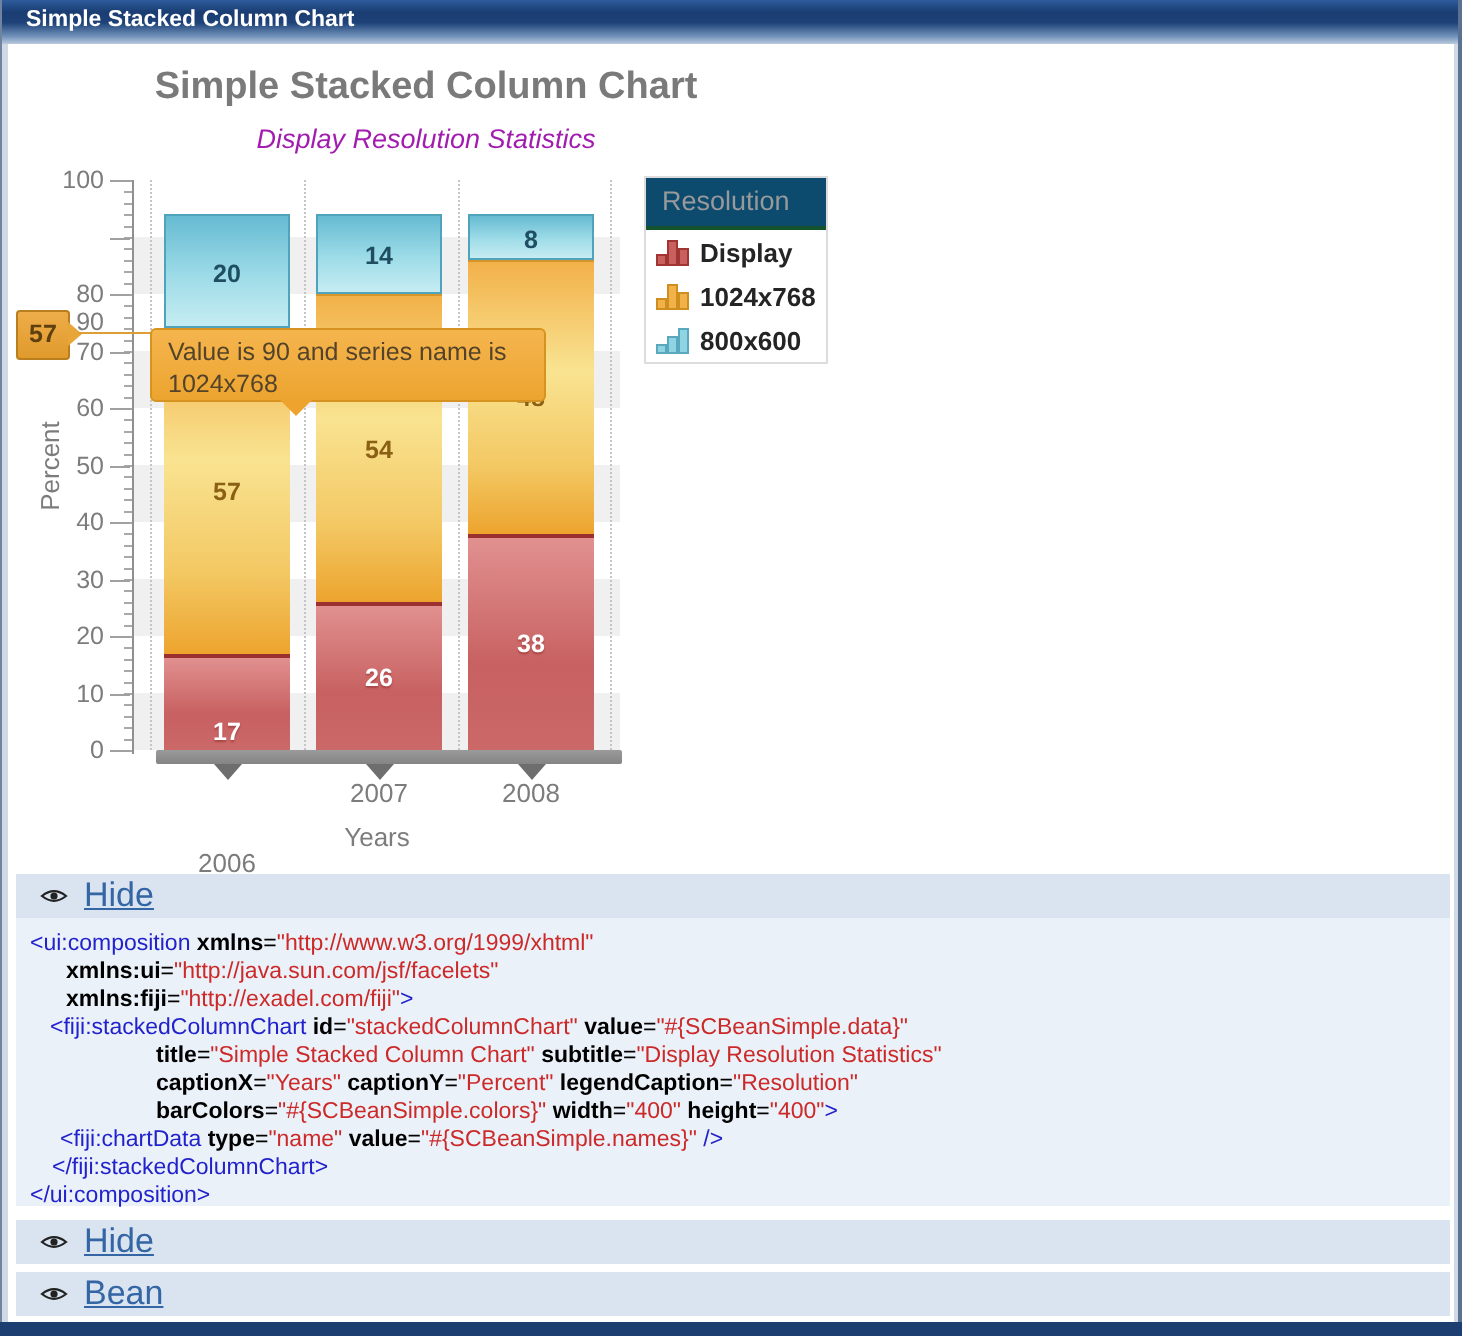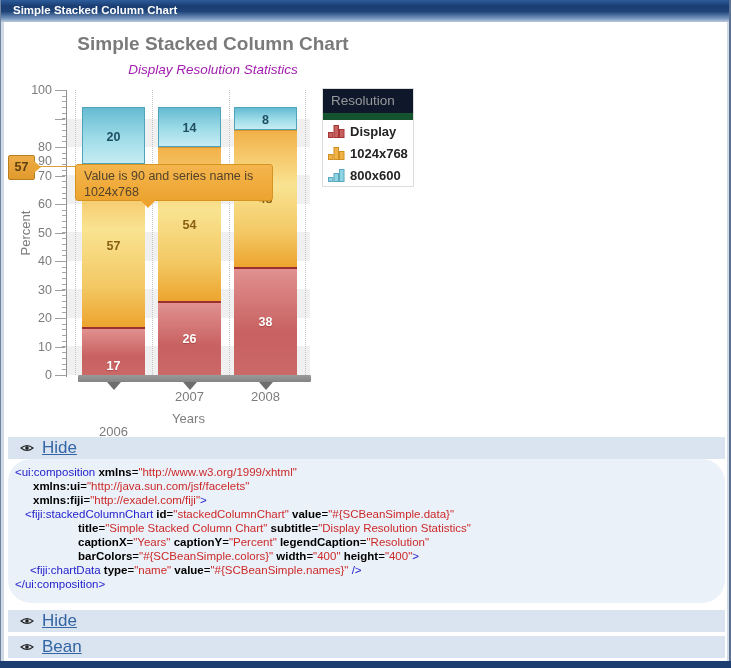--- a/index.html
+++ b/index.html
@@ -37,38 +37,38 @@
   .ytick{position:absolute;width:10px;height:1px;background:#a0a0a0;left:55px;}
   .ytick-label{position:absolute;left:18px;width:34px;text-align:right;font-size:12.5px;color:#7c7c7c;}
   #x-axis-bar{left:78px;top:375px;width:233px;height:7px;border-radius:1px;
     background:linear-gradient(180deg,#9a9a9a,#848484);}
   .x-marker{position:absolute;top:382px;width:0;height:0;border-left:7px solid transparent;border-right:7px solid transparent;border-top:8px solid #6e6e6e;}
   .xtick-label{position:absolute;top:389px;width:60px;text-align:center;font-size:13px;color:#7c7c7c;}
   #x-caption{left:67px;top:411px;width:243px;text-align:center;font-size:13px;color:#7c7c7c;}
   #y-caption{left:25px;top:233px;transform:translate(-50%,-50%) rotate(-90deg);font-size:13px;color:#7c7c7c;white-space:nowrap;}
   
   #legend{left:322px;top:88px;width:90px;background:#ffffff;border:1px solid #dcdcdc;}
-  #legend-header{height:24px;line-height:24px;background:#0f172a;color:#97999b;font-size:13.5px;padding-left:8px;border-bottom:7px solid #14532d;}
+  #legend-header{height:24px;line-height:24px;background:#0c4a6e;color:#97999b;font-size:13.5px;padding-left:8px;border-bottom:2px solid #14532d;}
   .legend-item{display:flex;align-items:center;height:22px;padding-left:5px;font-size:13px;font-weight:bold;color:#242424;cursor:pointer;}
   .legend-icon{margin-right:5px;flex:0 0 auto;}
   
   #tooltip{left:75px;top:164px;width:198px;height:37px;box-sizing:border-box;border:1px solid #d7931f;border-radius:3px;
     background:linear-gradient(180deg,#f5b54e,#eca42f);padding:3px 8px;font-size:12.5px;color:#53432a;line-height:16px;z-index:5;}
   #tooltip-pointer{left:140px;top:200px;width:0;height:0;border-left:8px solid transparent;border-right:8px solid transparent;border-top:8px solid #eda32e;z-index:5;}
   #marker-line{left:39px;top:166px;width:37px;height:1px;background:#dd9e35;}
   #axis-marker{left:8px;top:155px;width:25px;height:23px;background:linear-gradient(180deg,#eead49,#e09a2c);
     border:1px solid #b97f1e;border-radius:2px;color:#5d3f10;font-weight:bold;font-size:12.5px;text-align:center;line-height:23px;}
   #marker-arrow{left:34px;top:161px;width:0;height:0;border-top:6px solid transparent;border-bottom:6px solid transparent;border-left:7px solid #e8a538;}
   
   .section-bar{left:8px;right:6px;height:22px;background:#d9e4f0;display:flex;align-items:center;padding-left:12px;box-sizing:border-box;}
   .section-link{color:#3465a4;text-decoration:underline;font-size:17px;margin-left:8px;cursor:pointer;}
   .eye{flex:0 0 auto;}
   #bar-hide1{top:437px;}
   #code-panel{left:8px;right:6px;top:459px;height:144px;background:#ebf1f8;padding:6px 0 0 6px;box-sizing:border-box;
-    font-size:11.5px;line-height:14px;border-radius:23px;}
+    font-size:11.5px;line-height:14px;}
   .code-line{white-space:pre;}
   .tk-t{color:#2222cc;}
   .tk-a{color:#000000;font-weight:bold;}
   .tk-v{color:#cc2929;}
   .tk-p{color:#000000;}
   #bar-hide2{top:610px;}
   #bar-bean{top:636px;}
 </style>
 </head>
 <body>
@@ -166,20 +166,21 @@
 
   <div class="abs" id="code-panel">
       <div class="code-line" style="padding-left: 1px;"><span class="tk-t">&lt;ui:composition </span><span class="tk-a">xmlns</span><span class="tk-p">=</span><span class="tk-v">"http://www.w3.org/1999/xhtml"</span></div>
       <div class="code-line" style="padding-left: 19px;"><span class="tk-a">xmlns:ui</span><span class="tk-p">=</span><span class="tk-v">"http://java.sun.com/jsf/facelets"</span></div>
       <div class="code-line" style="padding-left: 19px;"><span class="tk-a">xmlns:fiji</span><span class="tk-p">=</span><span class="tk-v">"http://exadel.com/fiji"</span><span class="tk-t">&gt;</span></div>
       <div class="code-line" style="padding-left: 11px;"><span class="tk-t">&lt;fiji:stackedColumnChart </span><span class="tk-a">id</span><span class="tk-p">=</span><span class="tk-v">"stackedColumnChart"</span><span class="tk-p"> </span><span class="tk-a">value</span><span class="tk-p">=</span><span class="tk-v">"#{SCBeanSimple.data}"</span></div>
       <div class="code-line" style="padding-left: 64px;"><span class="tk-a">title</span><span class="tk-p">=</span><span class="tk-v">"Simple Stacked Column Chart"</span><span class="tk-p"> </span><span class="tk-a">subtitle</span><span class="tk-p">=</span><span class="tk-v">"Display Resolution Statistics"</span></div>
       <div class="code-line" style="padding-left: 64px;"><span class="tk-a">captionX</span><span class="tk-p">=</span><span class="tk-v">"Years"</span><span class="tk-p"> </span><span class="tk-a">captionY</span><span class="tk-p">=</span><span class="tk-v">"Percent"</span><span class="tk-p"> </span><span class="tk-a">legendCaption</span><span class="tk-p">=</span><span class="tk-v">"Resolution"</span></div>
       <div class="code-line" style="padding-left: 64px;"><span class="tk-a">barColors</span><span class="tk-p">=</span><span class="tk-v">"#{SCBeanSimple.colors}"</span><span class="tk-p"> </span><span class="tk-a">width</span><span class="tk-p">=</span><span class="tk-v">"400"</span><span class="tk-p"> </span><span class="tk-a">height</span><span class="tk-p">=</span><span class="tk-v">"400"</span><span class="tk-t">&gt;</span></div>
       <div class="code-line" style="padding-left: 16px;"><span class="tk-t">&lt;fiji:chartData </span><span class="tk-a">type</span><span class="tk-p">=</span><span class="tk-v">"name"</span><span class="tk-p"> </span><span class="tk-a">value</span><span class="tk-p">=</span><span class="tk-v">"#{SCBeanSimple.names}"</span><span class="tk-t"> /&gt;</span></div>
+      <div class="code-line" style="padding-left: 12px;"><span class="tk-t">&lt;/fiji:stackedColumnChart&gt;</span></div>
       <div class="code-line" style="padding-left: 1px;"><span class="tk-t">&lt;/ui:composition&gt;</span></div>
     </div>
 
   <div class="abs section-bar" id="bar-hide2">
     <svg class="eye" width="14" height="10" viewBox="0 0 14 10">
         <path d="M1 5 Q7 0.2 13 5 Q7 9.8 1 5 Z" fill="none" stroke="#222" stroke-width="1.1"></path>
         <circle cx="7" cy="5" r="1.8" fill="#222"></circle>
       </svg>
     <a class="section-link">Hide</a>
   </div>

